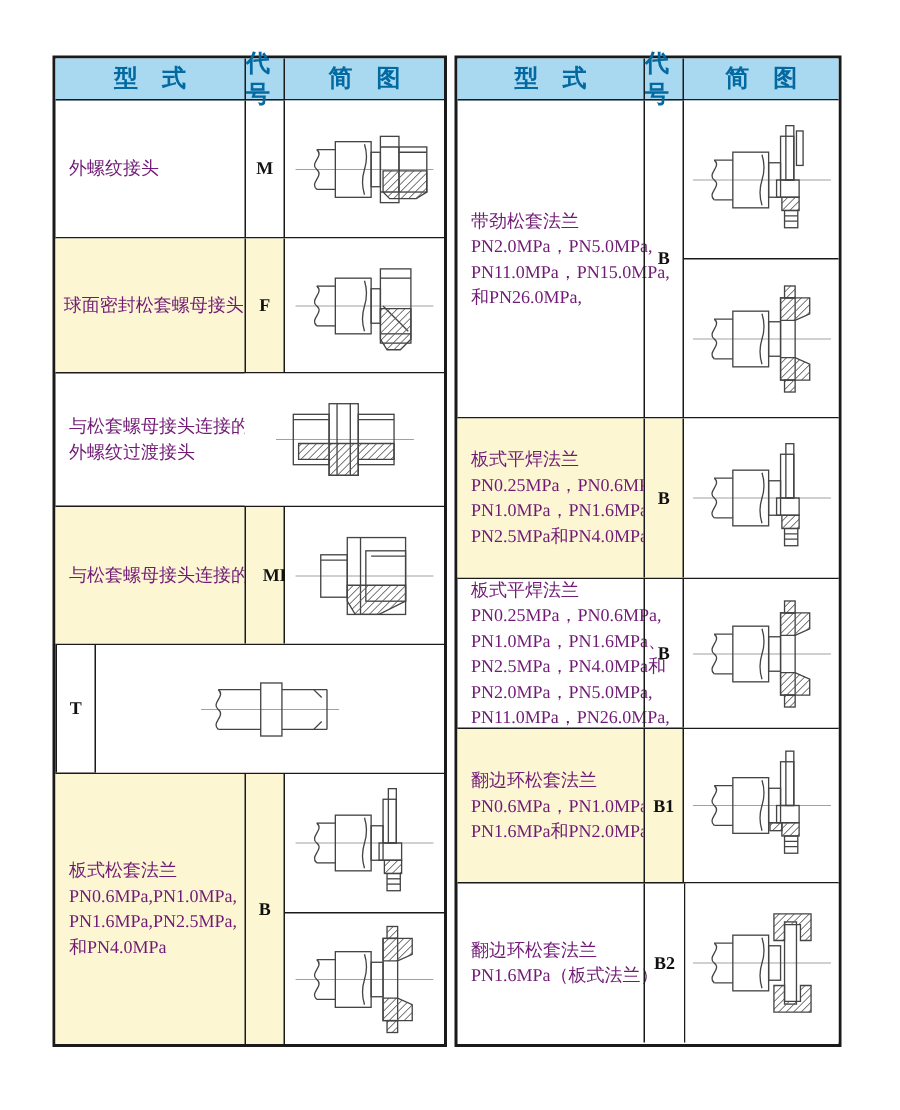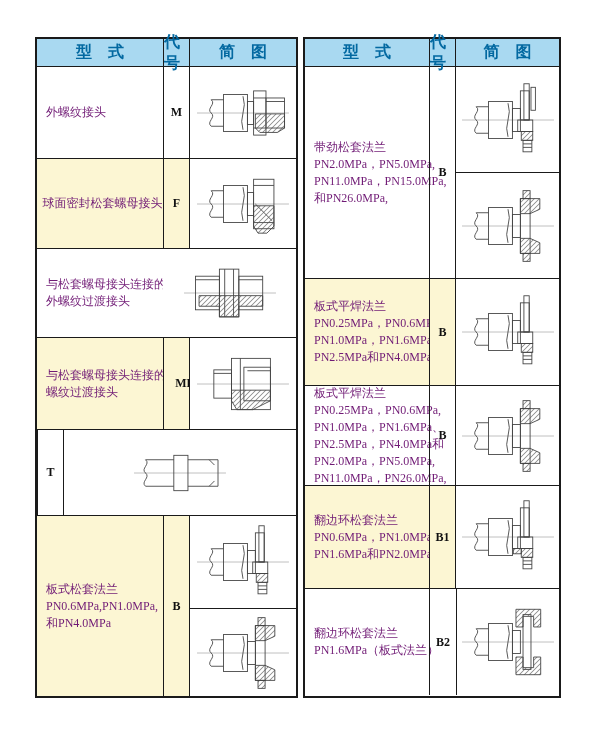--- a/index.html
+++ b/index.html
@@ -137,21 +137,20 @@
                   <line x1="65" y1="28" x2="92" y2="28"></line>
                   <polygon points="20,46 92,46 92,58 65,58 65,70 43,70 43,58 20,58" fill="url(#ht3)"></polygon>
                 </g>
               </svg>
             </div>
           </div>
         </div>
         <div class="row" style="height: 92px;">
           <div class="tcell hl" style="width: 126px;">
             <div>与松套螺母接头连接的内</div>
-            <div>螺纹过渡接头</div>
           </div>
           <div class="ccell hl" style="width: 27px; padding-left: 16px;">MF</div>
           <div class="dcell">
             <div class="dbox">
               <svg viewBox="0 0 110 86" width="102" height="76">
                 <defs>
                   <pattern id="ht4" width="4" height="4" patternUnits="userSpaceOnUse" patternTransform="rotate(45)">
                     <line x1="0" y1="0" x2="0" y2="4" stroke="#555" stroke-width="1.2"></line>
                   </pattern>
                 </defs>
@@ -192,20 +191,21 @@
                   <line x1="88" y1="58" x2="94" y2="52"></line>
                 </g>
               </svg>
             </div>
           </div>
         </div>
         <div class="row" style="height: 181px;">
           <div class="tcell hl" style="width: 126px;">
             <div>板式松套法兰</div>
             <div>PN0.6MPa,PN1.0MPa,</div>
+            <div>PN1.6MPa,PN2.5MPa,</div>
             <div>和PN4.0MPa</div>
           </div>
           <div class="ccell hl" style="width: 27px;">B</div>
           <div class="dcell">
             <div class="dbox" style="flex: 0 0 auto; height: 92px;">
               <svg viewBox="0 0 110 86" width="102" height="76">
                 <defs>
                   <pattern id="ht6" width="4" height="4" patternUnits="userSpaceOnUse" patternTransform="rotate(45)">
                     <line x1="0" y1="0" x2="0" y2="4" stroke="#555" stroke-width="1.2"></line>
                   </pattern>

